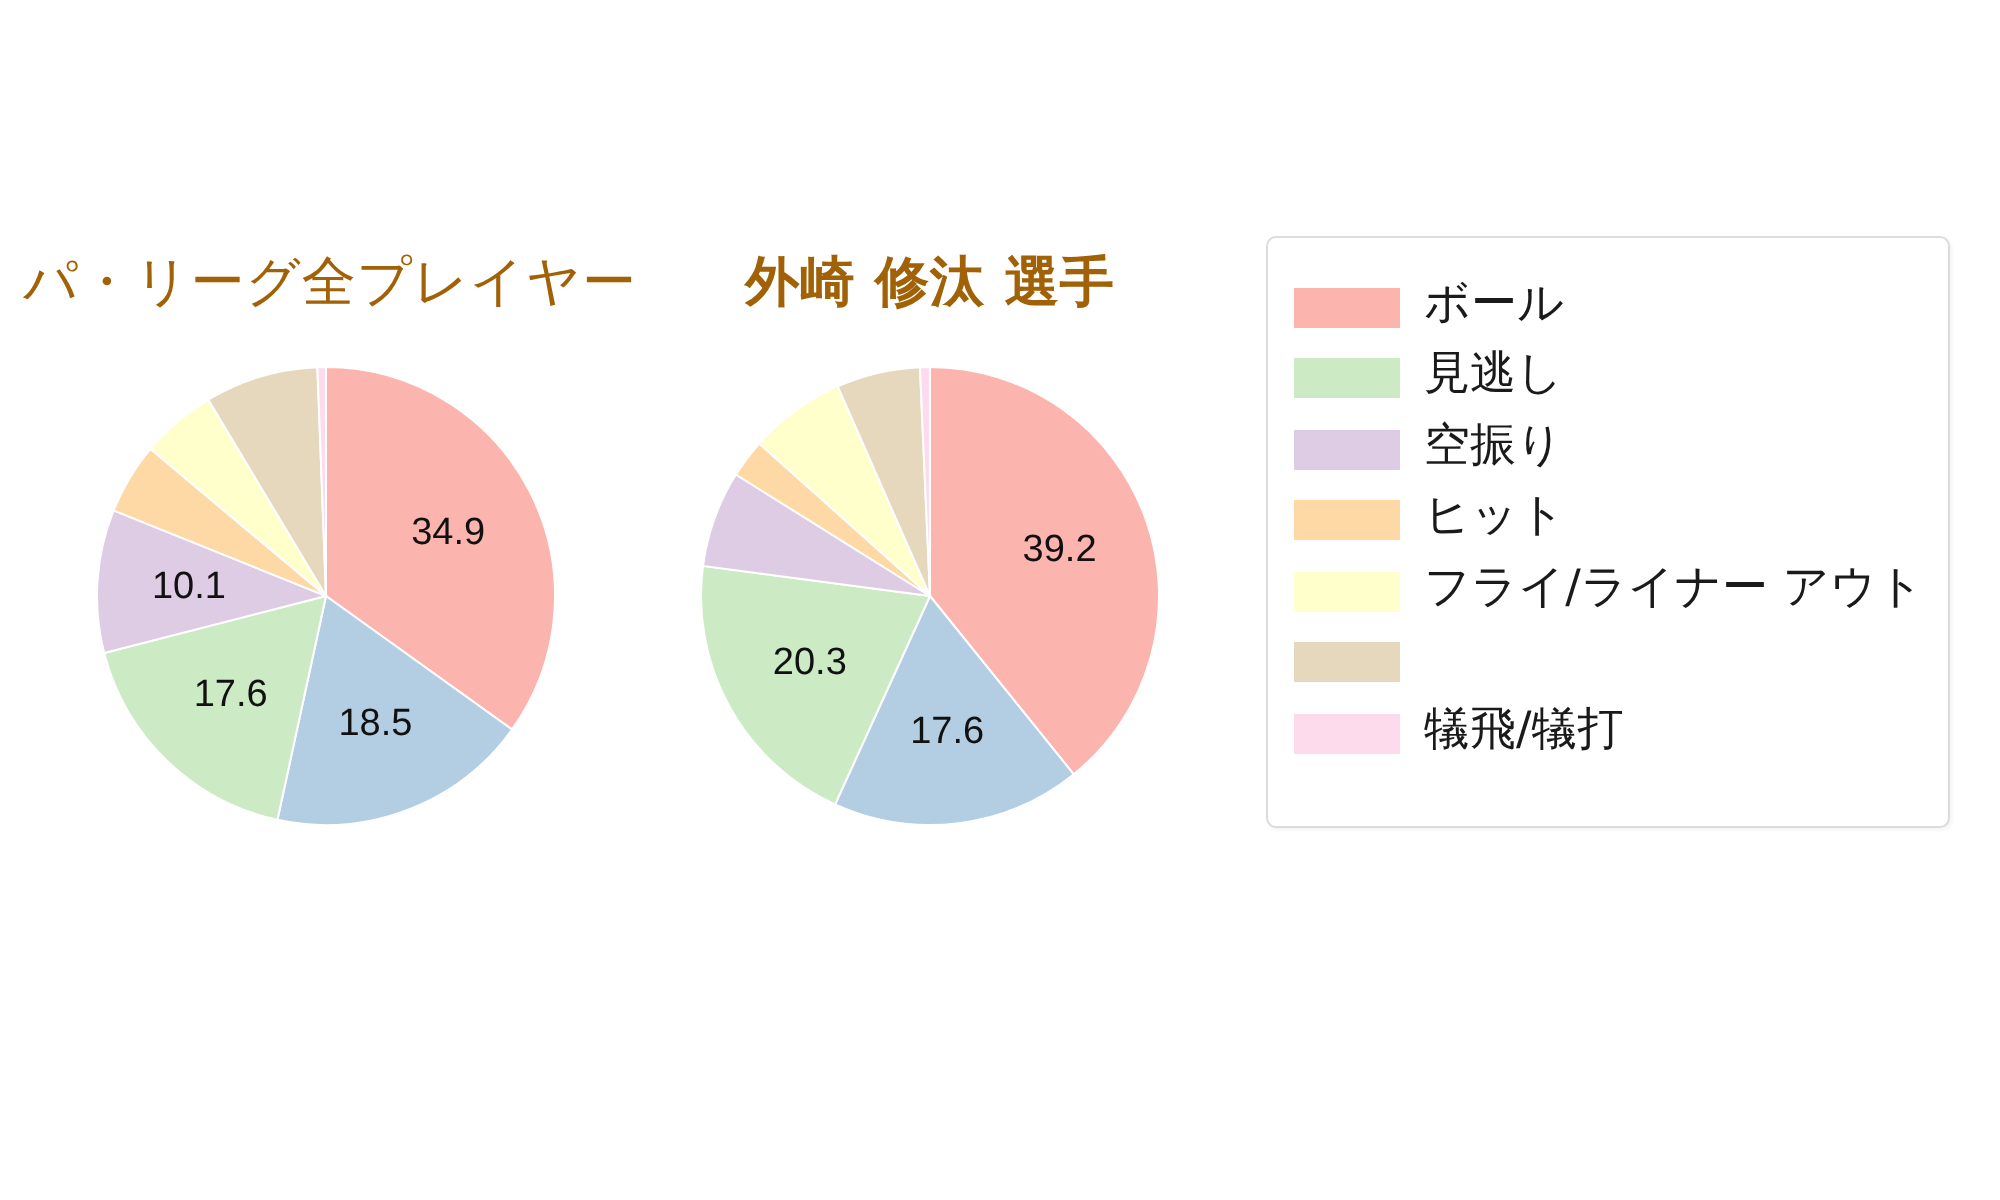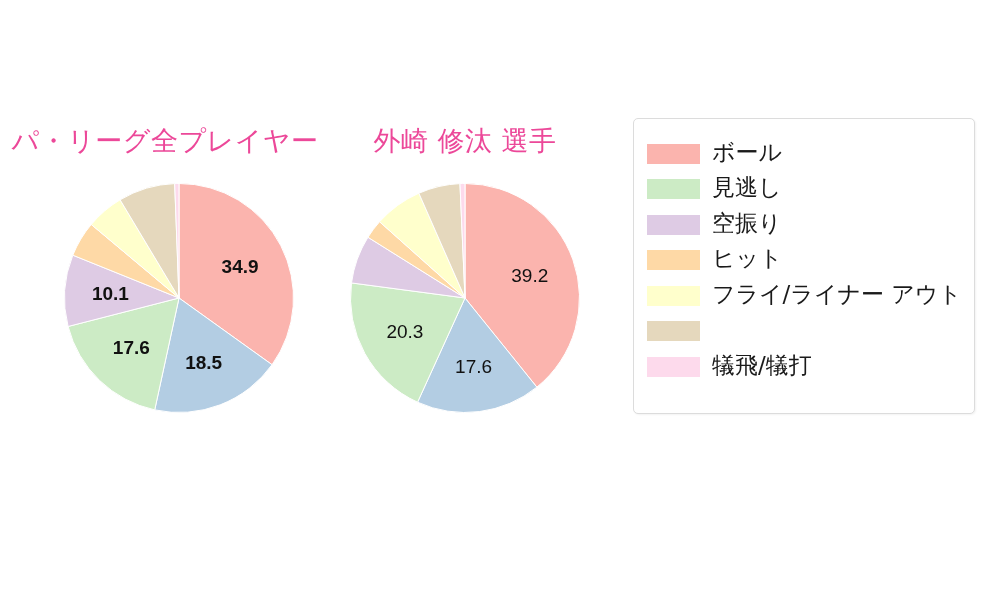--- a/index.html
+++ b/index.html
@@ -18,44 +18,44 @@
     position: absolute;
     left: 0;
     top: 0;
     width: 1000px;
     height: 600px;
   }
   .pie-title {
     position: absolute;
     text-align: center;
     font-size: 27px;
-    color: #ec4899;
+    color: #a16207;
     letter-spacing: 0.5px;
     white-space: nowrap;
     font-family: "DejaVu Sans", "Liberation Sans", sans-serif;
   }
   #title-1 {
     left: 10px;
     top: 123px;
     width: 310px;
   }
   #title-2 {
     left: 335px;
     top: 123px;
     width: 260px;
+    font-weight: bold;
   }
   .pie-wrap {
     position: absolute;
   }
   #pie-1 {
-    left: 64px;
+    left: 48px;
     top: 183px;
     width: 230px;
     height: 230px;
-    font-weight: bold;
   }
   #pie-2 {
     left: 350px;
     top: 183px;
     width: 230px;
     height: 230px;
   }
   .pie-svg {
     display: block;
     width: 100%;

